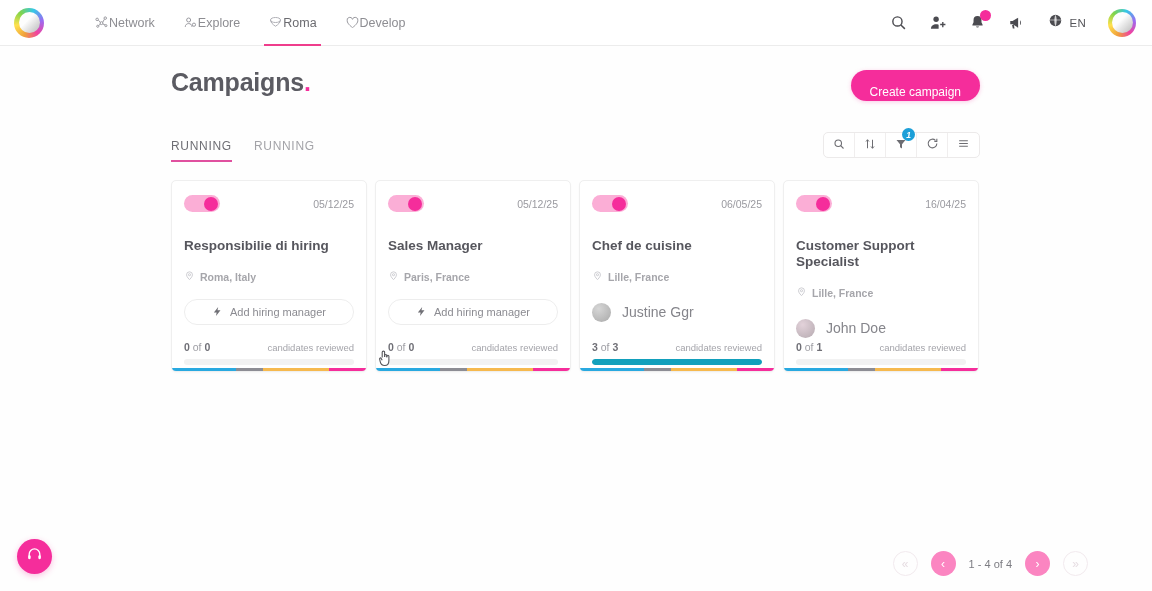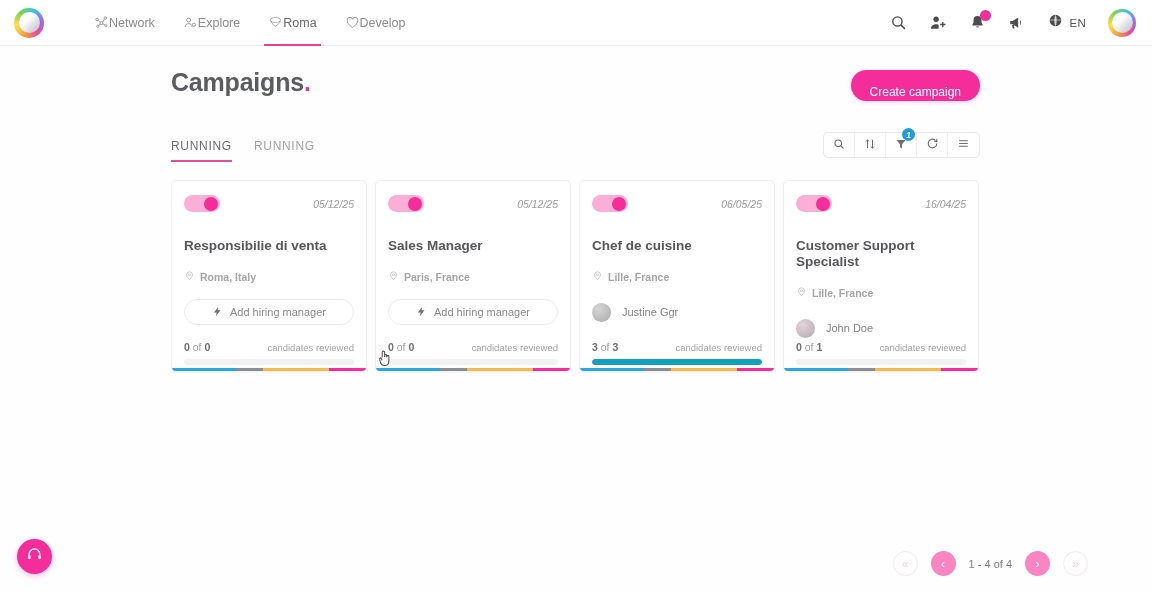--- a/index.html
+++ b/index.html
@@ -142,41 +142,41 @@
   .toggle {
     width: 36px; height: 17px; border-radius: 9px;
     background: #fbaed6; position: relative; cursor: pointer; flex: none;
   }
   .toggle::after {
     content: ""; position: absolute; top: 1.5px; right: 2px;
     width: 14px; height: 14px; border-radius: 50%;
     background: #f52d9b;
   }
   .card-date {
-    margin-left: auto; font-size: 10.5px; color: #9a9aa0; font-style: italic;
+    margin-left: auto; font-size: 10.5px; color: #9a9aa0;
   }
   .card-title {
     margin-top: 26px; font-size: 13.5px; font-weight: bold;
     color: #56565d; line-height: 1.2;
   }
   .card-loc {
     margin-top: 16px; display: flex; align-items: center; gap: 5px;
     font-size: 10.5px; color: #a6a6ab; font-weight: bold;
   }
   .hm-btn {
     margin-top: 16px; height: 26px;
     border: 1px solid #ededed; border-radius: 13px;
     background: #fff; display: flex; align-items: center;
     justify-content: center; gap: 7px; cursor: pointer;
     font-size: 11px; color: #8b8b91; font-family: inherit;
   }
   .hm-person {
     margin-top: 16px; height: 26px;
     display: flex; align-items: center; gap: 11px;
-    font-size: 11px; color: #85858b;
+    font-size: 14px; color: #85858b;
   }
   .hm-avatar {
     width: 19px; height: 19px; border-radius: 50%;
     background: radial-gradient(circle at 35% 30%, #d6d6d6, #a9a9a9);
     flex: none;
   }
   .hm-avatar.tinted {
     background: radial-gradient(circle at 35% 30%, #e3d2da, #b5aab0);
   }
   .card-stats {
@@ -385,21 +385,21 @@
     </div>
   </div>
 
   <div class="cards">
 
     <div class="card">
       <div class="card-top">
         <div class="toggle"></div>
         <div class="card-date">05/12/25</div>
       </div>
-      <div class="card-title">Responsibilie di venta</div>
+      <div class="card-title">Responsibilie di hiring</div>
       <div class="card-loc">
         <span>
           <svg width="11" height="11" viewBox="0 0 24 24" fill="none" stroke="#c4c4c9" stroke-width="1.8">
             <path d="M12 21s6.5-6.2 6.5-10.5A6.5 6.5 0 0 0 5.5 10.5C5.5 14.8 12 21 12 21z"></path>
             <circle cx="12" cy="10.3" r="2.3"></circle>
           </svg>
         </span>
         <span>Roma, Italy</span>
       </div>
       <button class="hm-btn">

